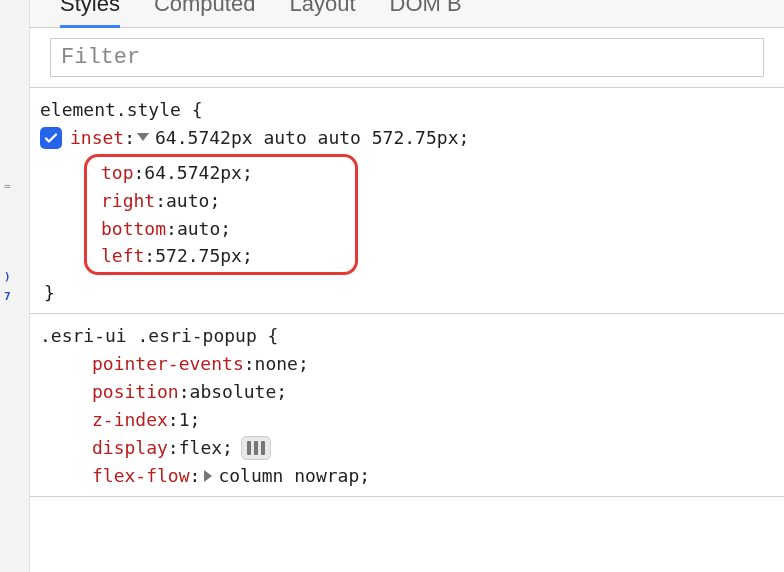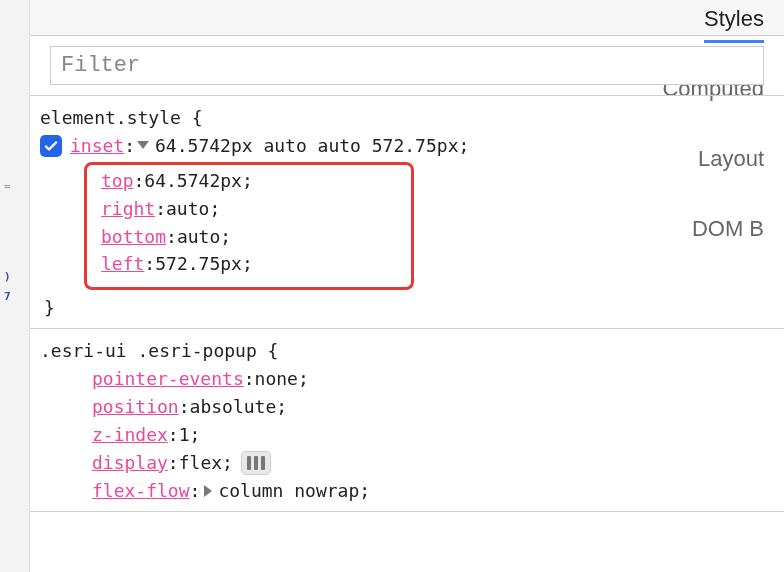--- a/index.html
+++ b/index.html
@@ -35,22 +35,21 @@
       flex-direction: column;
     }
     
     .tabs {
       display: flex;
       align-items: flex-end;
       padding: 6px 20px 0 30px;
       gap: 34px;
       border-bottom: 1px solid #ccc;
       background: #f7f7f7;
-      height: 36px;
-      flex-direction: column;
+      height: 28px;
     }
     .tab {
       font-family: -apple-system, Helvetica, Arial, sans-serif;
       font-size: 22px;
       color: #666;
       padding-bottom: 10px;
       cursor: pointer;
       white-space: nowrap;
     }
     .tab.active {
@@ -103,45 +102,45 @@
       width: 22px; height: 22px;
       border-radius: 5px;
       background: #2563eb;
       margin-right: 8px;
       display: inline-flex;
       align-items: center;
       justify-content: center;
       flex-shrink: 0;
     }
     .checkbox svg { width: 16px; height: 16px; }
-    .prop { color: #ec4899; text-decoration: underline; }
+    .prop { color: #b91c1c; }
     .val { color: #222; }
     .punc { color: #222; }
     .expand-tri {
       display: inline-block;
       width: 0; height: 0;
       border-left: 6px solid transparent;
       border-right: 6px solid transparent;
       border-top: 8px solid #777;
       margin: 0 6px 2px 2px;
       vertical-align: middle;
     }
     .expand-tri.right {
       border-top: 6px solid transparent;
       border-bottom: 6px solid transparent;
       border-left: 8px solid #777;
       border-right: none;
       margin: 0 6px 0 4px;
     }
     .highlight-box {
       border: 3px solid #e53935;
-      border-radius: 8px;
+      border-radius: 14px;
       margin: 2px 0 4px 44px;
-      width: 330px;
-      padding: 2px 10px 9px 14px;
+      width: 274px;
+      padding: 2px 10px 2px 14px;
     }
     .highlight-box .decl-row { padding-left: 0; }
     .brace-close {
       padding-left: 4px;
     }
     .flex-badge {
       display: inline-flex;
       align-items: center;
       justify-content: center;
       width: 30px; height: 24px;

